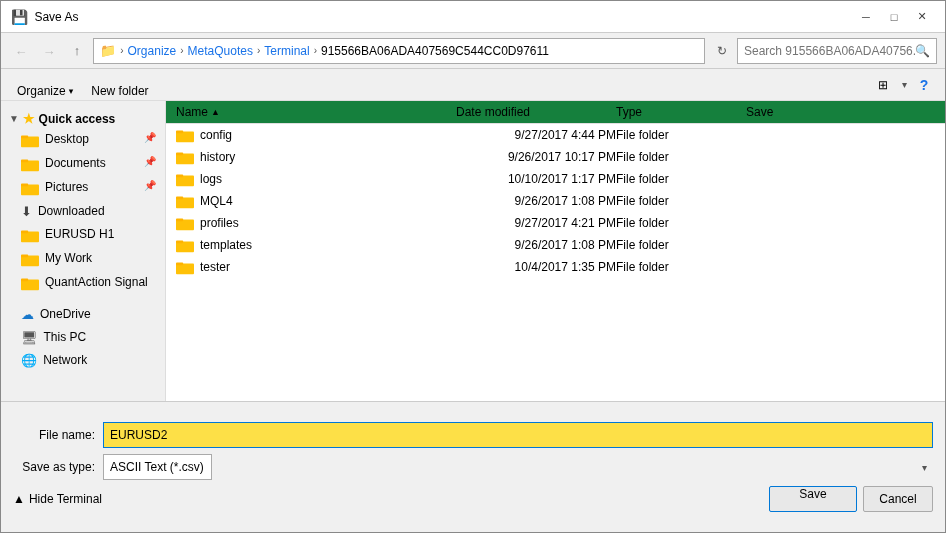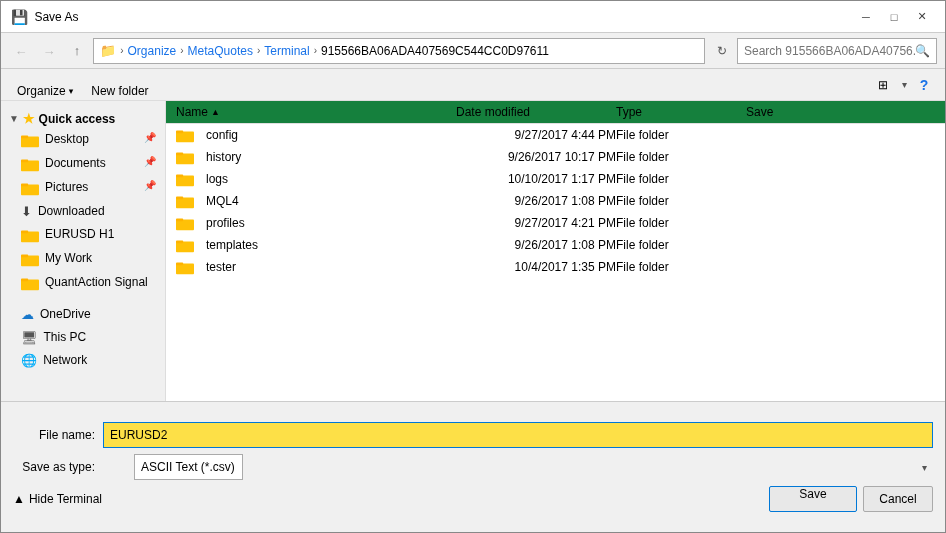--- a/index.html
+++ b/index.html
@@ -258,21 +258,21 @@
       align-items: center;
       padding: 3px 10px;
       font-size: 12px;
       cursor: pointer;
     }
 
     .file-name-cell {
       width: 280px;
       display: flex;
       align-items: center;
-      gap: 12px;
+      gap: 6px;
       color: #000;
     }
 
     .file-date { width: 160px; color: #000; text-align: right; }
     .file-type { width: 130px; color: #000; }
     .file-size { width: 80px; color: #000; }
 
     .bottom-area {
       background: #f0f0f0;
       border-top: 1px solid #ccc;
@@ -313,21 +313,20 @@
       font-size: 12px;
       color: #000;
       appearance: none;
       -webkit-appearance: none;
       cursor: pointer;
     }
 
     .select-wrapper {
       flex: 1;
       position: relative;
-      margin-left: 31px;
     }
 
     .select-arrow {
       position: absolute;
       right: 6px;
       top: 50%;
       transform: translateY(-50%);
       font-size: 10px;
       color: #555;
       pointer-events: none;

